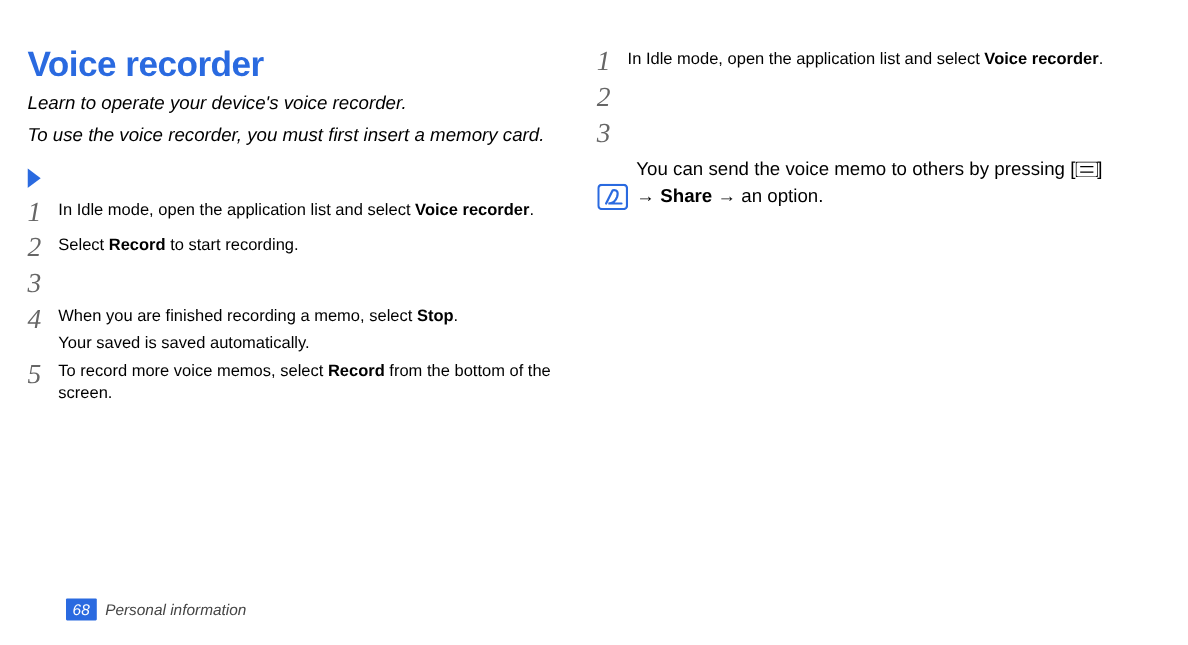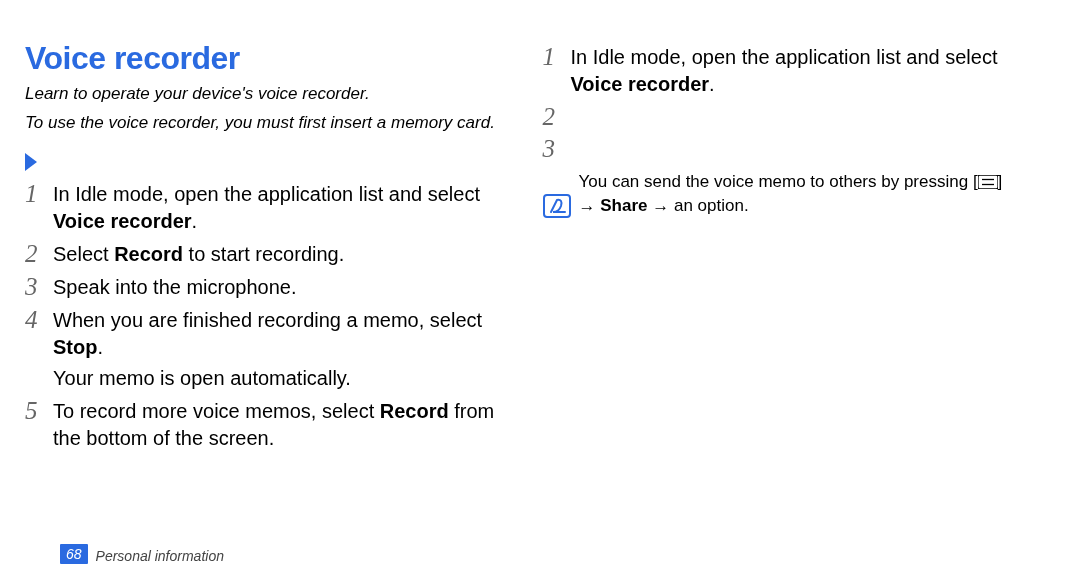--- a/index.html
+++ b/index.html
@@ -60,21 +60,21 @@
     font-family: Georgia, "Times New Roman", serif;
     font-style: italic;
     font-size: 25px;
     font-weight: 400;
     color: #666;
     line-height: 1.05;
     text-align: left;
   }
   .step-body {
     flex: 1 1 auto;
-    font-size: 20px;
+    font-size: 15px;
     line-height: 1.35;
   }
   .step-body .sub {
     display: block;
     margin-top: 4px;
   }
   .bold { font-weight: 700; }
   .note {
     display: flex;
     align-items: flex-end;
@@ -93,21 +93,21 @@
   }
   .menu-icon {
     display: inline-block;
     vertical-align: -2px;
   }
   .footer {
     position: absolute;
     left: 60px;
     bottom: 22px;
     display: flex;
-    align-items: flex-end;
+    align-items: center;
     font-style: italic;
     color: #444;
     font-size: 14px;
     margin-top: 43px;
   }
   .page-num {
     background: #2a6ae0;
     color: #fff;
     font-style: italic;
     font-size: 14px;
@@ -144,28 +144,27 @@
 
     <div class="step">
       <div class="step-num">2</div>
       <div class="step-body">
         <span>Select </span><span class="bold">Record</span><span> to start recording.</span>
       </div>
     </div>
 
     <div class="step">
       <div class="step-num">3</div>
-      <div class="step-body">Speak into the microphone.</div>
     </div>
 
     <div class="step">
       <div class="step-num">4</div>
       <div class="step-body">
         <span>When you are finished recording a memo, select </span><span class="bold">Stop</span><span>.</span>
-        <span class="sub">Your memo is open automatically.</span>
+        <span class="sub">Your saved is saved automatically.</span>
       </div>
     </div>
 
     <div class="step">
       <div class="step-num">5</div>
       <div class="step-body">
         <span>To record more voice memos, select </span><span class="bold">Record</span><span> from the bottom of the screen.</span>
       </div>
     </div>
   </div>

